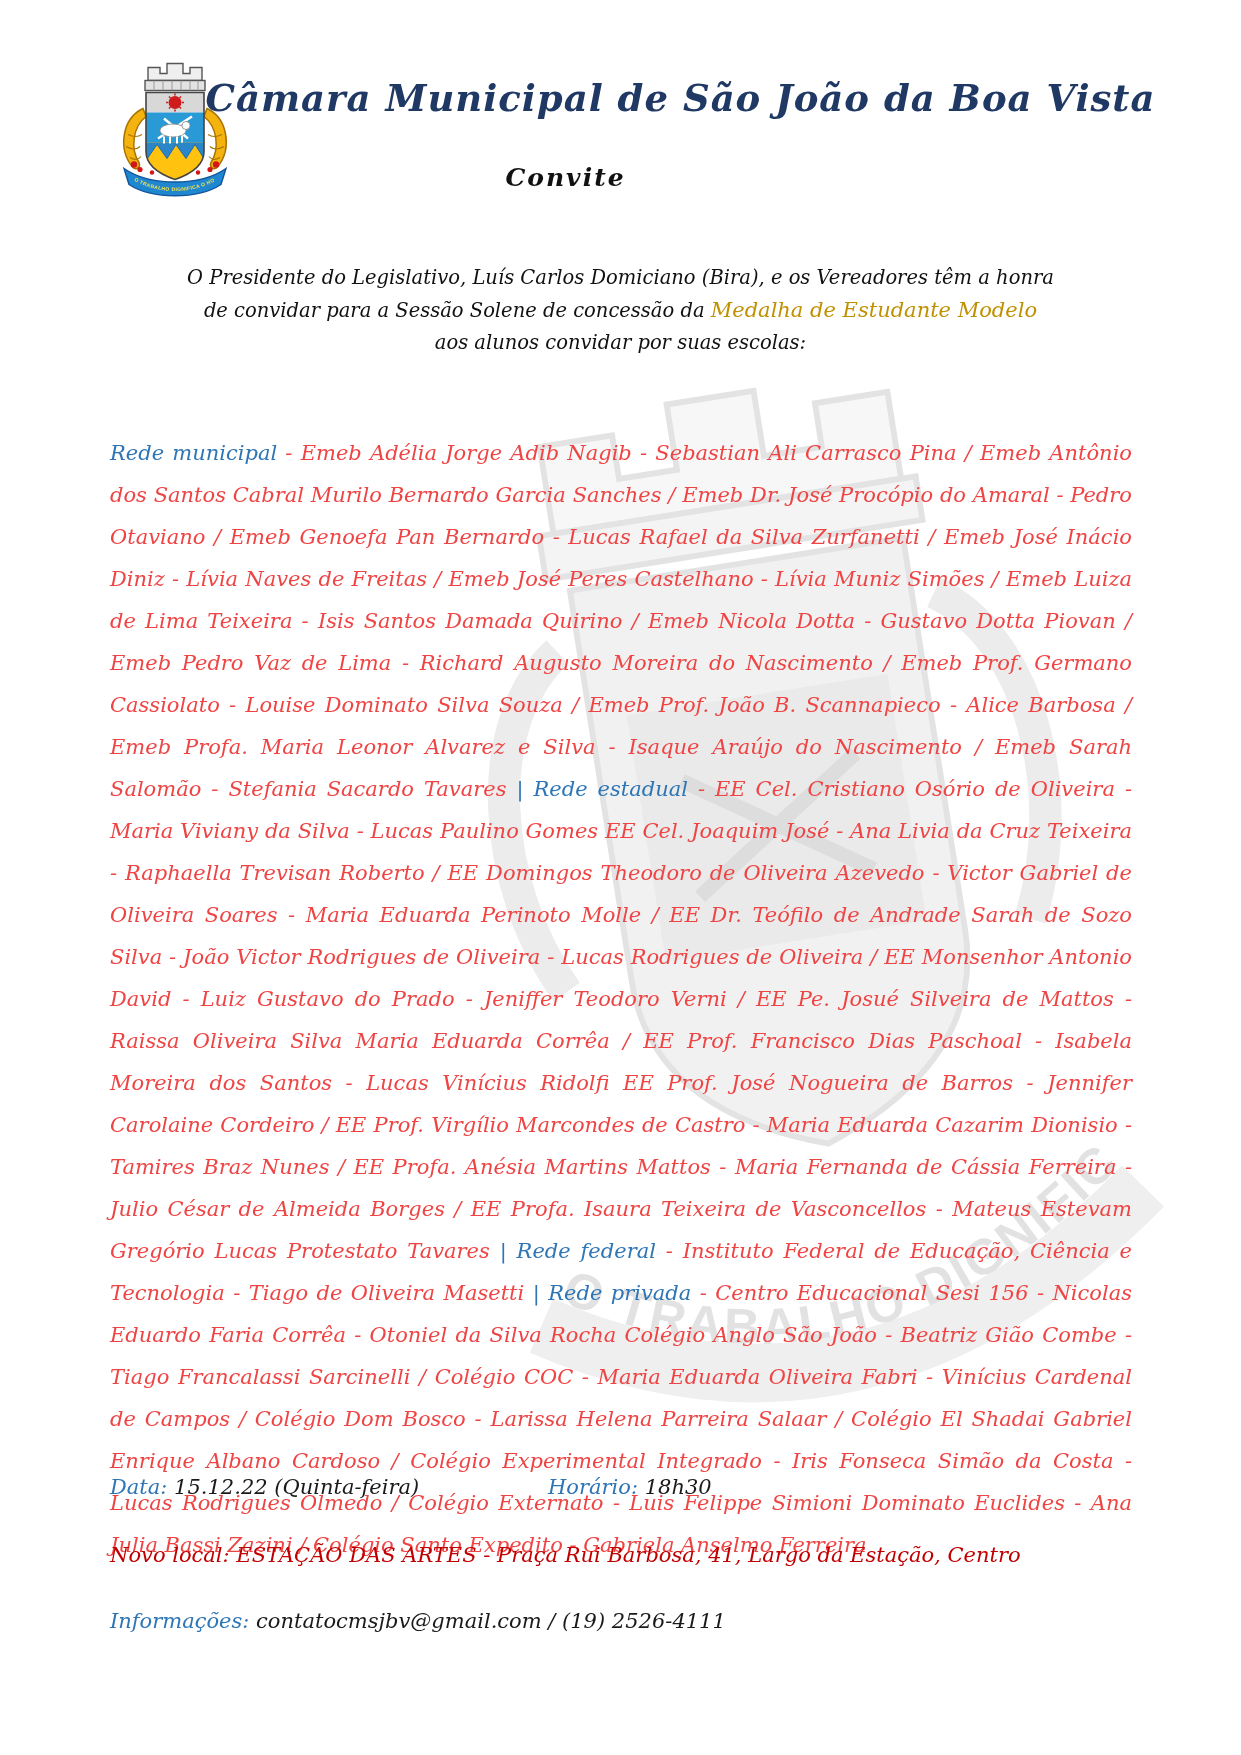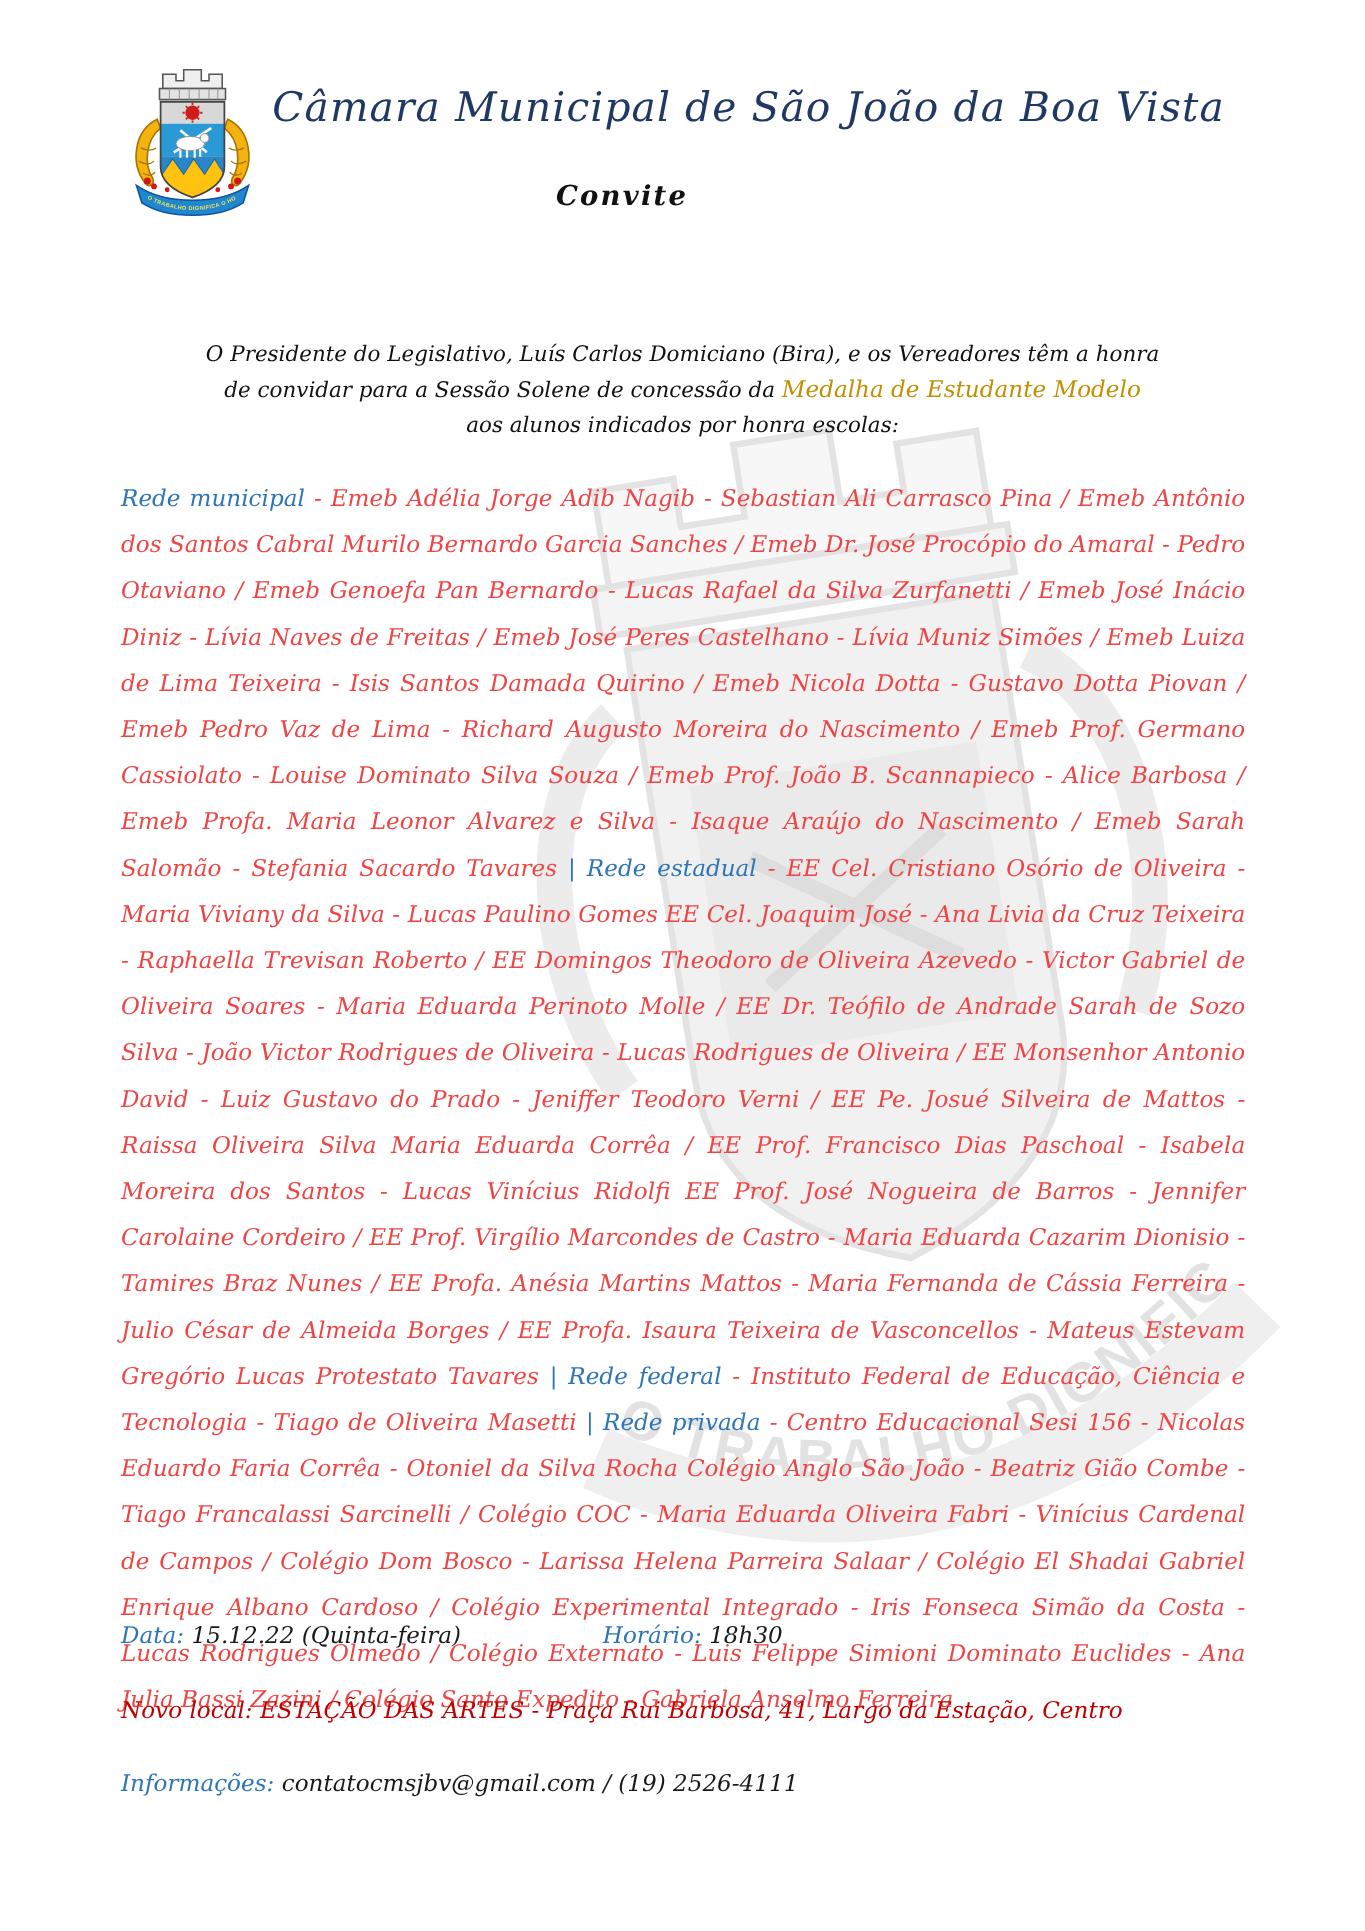--- a/index.html
+++ b/index.html
@@ -22,40 +22,40 @@
   }
 
   
   .logo {
     position:absolute; left:110px; top:56px;
     width:130px; height:146px; z-index:2;
   }
   .title {
     position:absolute; left:150px; right:30px; top:76px;
     text-align:center;
-    font-size:37px; font-weight:normal;
+    font-size:37px; font-weight:bold;
     color:#1f3864;
     letter-spacing:1px;
     z-index:2;
   }
   .subtitle {
     position:absolute; left:0; right:110px; top:163px;
     text-align:center;
     font-size:25px; font-weight:bold;
     color:#111111;
     letter-spacing:2px;
     z-index:2;
   }
 
   
   .intro {
     position:absolute; left:120px; right:120px; top:262px;
     text-align:center;
     font-size:19.5px; line-height:32px;
-    color:#111111; z-index:2;margin-top:44px;
+    color:#111111; z-index:2;
   }
   .intro .highlight {
     color:#bf9000; font-weight:normal; font-size:21px;
   }
 
   
   .body-list {
     position:absolute; left:110px; width:1022px; top:432px;
     text-align:justify;
     font-size:21px; line-height:42px;
@@ -158,21 +158,21 @@
       </text>
     </g>
   </svg>
 
   <div class="title">Câmara Municipal de São João da Boa Vista</div>
   <div class="subtitle">Convite</div>
 
   <div class="intro">
     <span>O Presidente do Legislativo, Luís Carlos Domiciano (Bira), e os Vereadores têm a honra</span><br>
     <span>de convidar para a Sessão Solene de concessão da </span><span class="highlight">Medalha de Estudante Modelo</span><br>
-    <span>aos alunos indicados por honra escolas:</span>
+    <span>aos alunos convidar por suas escolas:</span>
   </div>
 
   <div class="body-list"><span class="seg-blue">Rede municipal</span><span class="seg-black"> - Emeb Adélia Jorge Adib Nagib - Sebastian Ali Carrasco Pina / Emeb Antônio dos Santos Cabral Murilo Bernardo Garcia Sanches / Emeb Dr. José Procópio do Amaral - Pedro Otaviano / Emeb Genoefa Pan Bernardo - Lucas Rafael da Silva Zurfanetti / Emeb José Inácio Diniz - Lívia Naves de Freitas / Emeb José Peres Castelhano - Lívia Muniz Simões / Emeb Luiza de Lima Teixeira - Isis Santos Damada Quirino / Emeb Nicola Dotta - Gustavo Dotta Piovan / Emeb Pedro Vaz de Lima - Richard Augusto Moreira do Nascimento / Emeb Prof. Germano Cassiolato - Louise Dominato Silva Souza / Emeb Prof. João B. Scannapieco - Alice Barbosa / Emeb Profa. Maria Leonor Alvarez e Silva - Isaque Araújo do Nascimento / Emeb Sarah Salomão - Stefania Sacardo Tavares </span><span class="seg-blue">| Rede estadual</span><span class="seg-black"> - EE Cel. Cristiano Osório de Oliveira - Maria Viviany da Silva - Lucas Paulino Gomes EE Cel. Joaquim José - Ana Livia da Cruz Teixeira - Raphaella Trevisan Roberto / EE Domingos Theodoro de Oliveira Azevedo - Victor Gabriel de Oliveira Soares - Maria Eduarda Perinoto Molle / EE Dr. Teófilo de Andrade Sarah de Sozo Silva - João Victor Rodrigues de Oliveira - Lucas Rodrigues de Oliveira / EE Monsenhor Antonio David - Luiz Gustavo do Prado - Jeniffer Teodoro Verni / EE Pe. Josué Silveira de Mattos - Raissa Oliveira Silva Maria Eduarda Corrêa / EE Prof. Francisco Dias Paschoal - Isabela Moreira dos Santos - Lucas Vinícius Ridolfi EE Prof. José Nogueira de Barros - Jennifer Carolaine Cordeiro / EE Prof. Virgílio Marcondes de Castro - Maria Eduarda Cazarim Dionisio - Tamires Braz Nunes / EE Profa. Anésia Martins Mattos - Maria Fernanda de Cássia Ferreira - Julio César de Almeida Borges / EE Profa. Isaura Teixeira de Vasconcellos - Mateus Estevam Gregório Lucas Protestato Tavares </span><span class="seg-blue">| Rede federal</span><span class="seg-black"> - Instituto Federal de Educação, Ciência e Tecnologia - Tiago de Oliveira Masetti </span><span class="seg-blue">| Rede privada</span><span class="seg-black"> - Centro Educacional Sesi 156 - Nicolas Eduardo Faria Corrêa - Otoniel da Silva Rocha Colégio Anglo São João - Beatriz Gião Combe - Tiago Francalassi Sarcinelli / Colégio COC - Maria Eduarda Oliveira Fabri - Vinícius Cardenal de Campos / Colégio Dom Bosco - Larissa Helena Parreira Salaar / Colégio El Shadai Gabriel Enrique Albano Cardoso / Colégio Experimental Integrado - Iris Fonseca Simão da Costa - Lucas Rodrigues Olmedo / Colégio Externato - Luis Felippe Simioni Dominato Euclides - Ana Julia Bassi Zazini / Colégio Santo Expedito - Gabriela Anselmo Ferreira</span></div>
 
   <div class="footer-row row-data">
     <span class="lbl-blue">Data:</span>
     <span class="val-black">15.12.22 (Quinta-feira)</span>
     <span class="group-horario">
       <span class="lbl-blue">Horário:</span>
       <span class="val-black">18h30</span>

